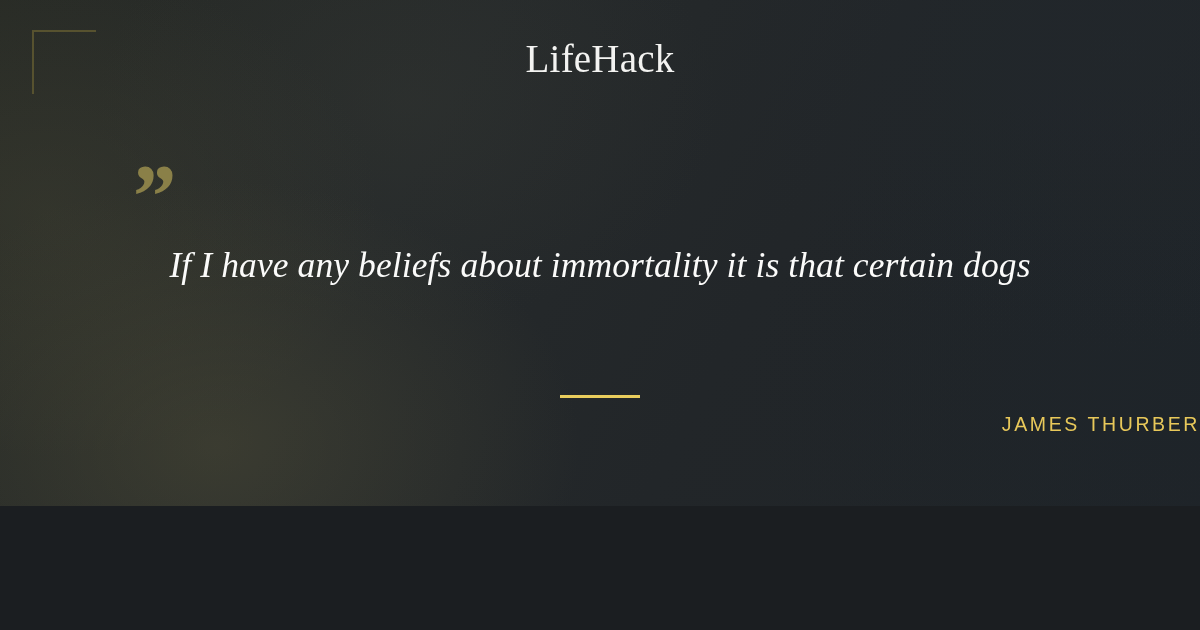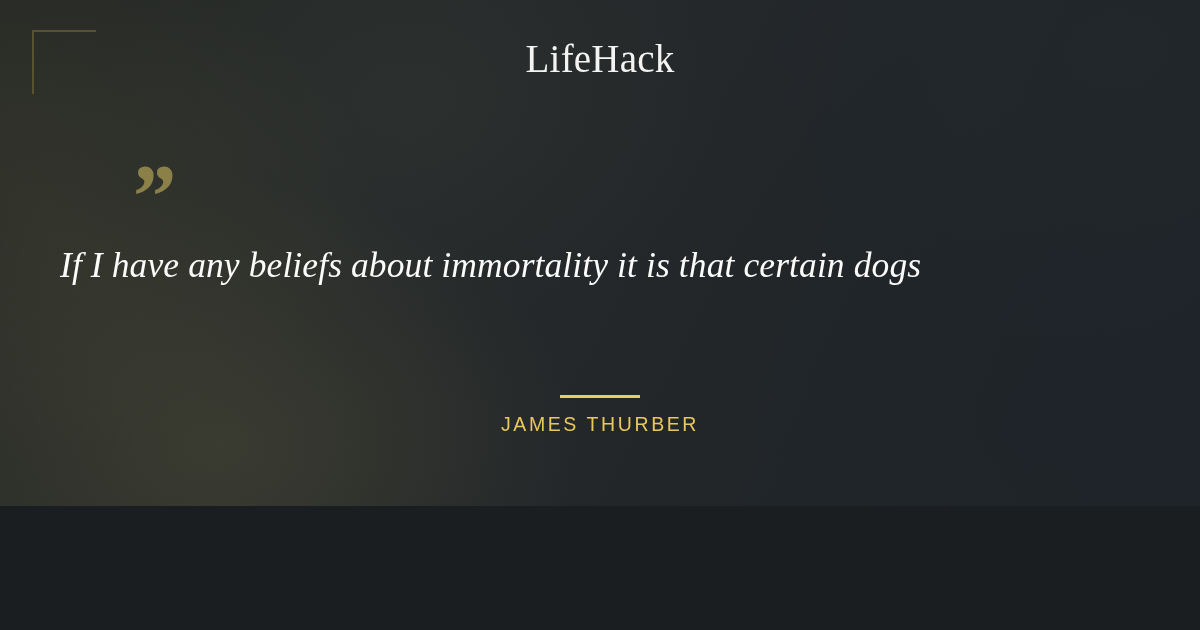--- a/index.html
+++ b/index.html
@@ -74,21 +74,21 @@
     color: #8a8048;
     user-select: none;
   }
 
   
   .quote-block {
     position: absolute;
     left: 60px;
     top: 238px;
     width: 1080px;
-    text-align: left;
+    text-align: center;
   }
   .quote-line {
     font-family: "Liberation Serif", "DejaVu Serif", serif;
     font-style: italic;
     font-weight: 400;
     font-size: 35.5px;
     line-height: 55px;
     color: #fbfbfa;
     letter-spacing: 0.1px;
     white-space: nowrap;
@@ -108,21 +108,21 @@
     height: 3px;
     background: #e9cd5d;
   }
 
   
   .author {
     position: absolute;
     left: 0;
     top: 413px;
     width: 1200px;
-    text-align: center;
+    text-align: right;
     font-family: "Liberation Sans", sans-serif;
     font-size: 19.5px;
     font-weight: 400;
     letter-spacing: 2.6px;
     color: #e8c85a;
   }
 </style>
 </head>
 <body>
 

